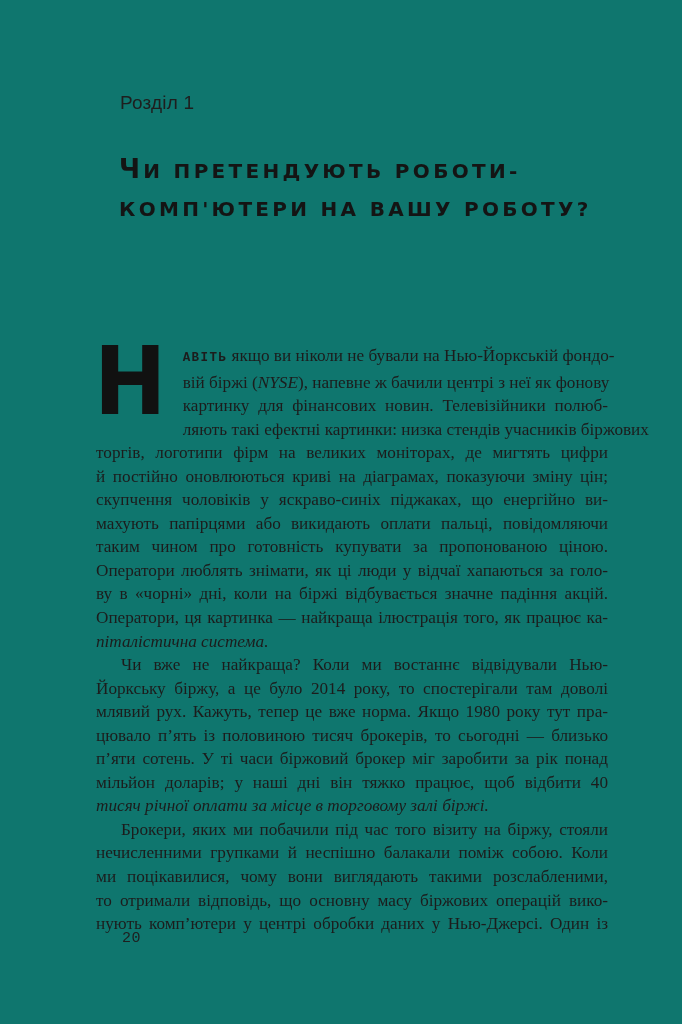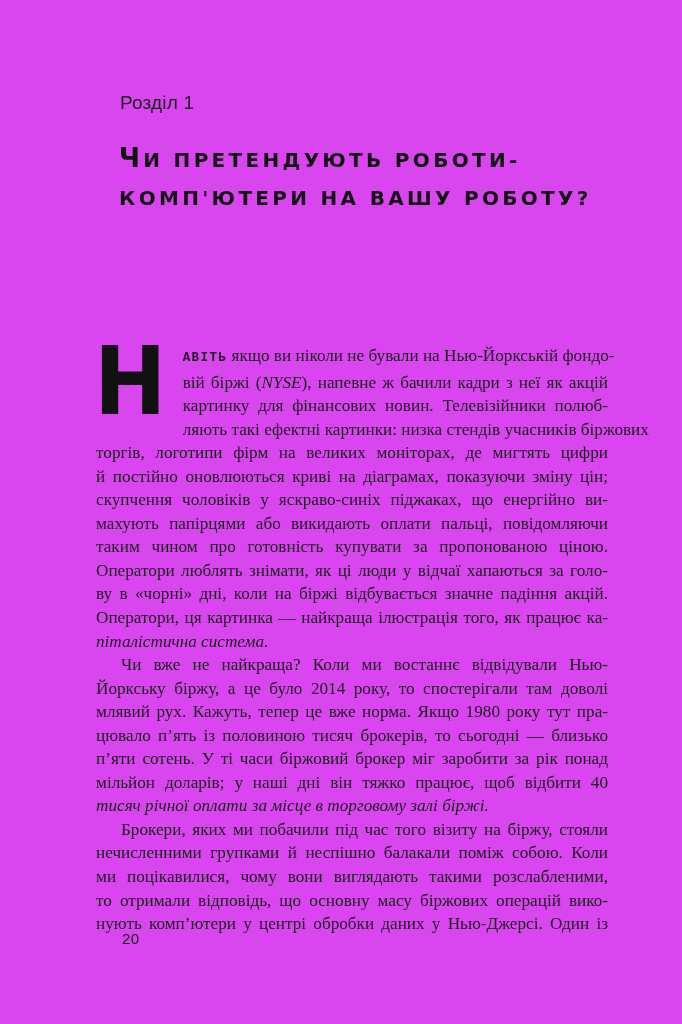--- a/index.html
+++ b/index.html
@@ -12,36 +12,36 @@
       height: 1024px;
       position: relative;
       overflow: hidden;
       color: #1a1a1a;
     }
     .page {
       position: absolute;
       left: 0; top: 0;
       width: 682px;
       height: 1024px;
-      background: #d946ef;
+      background: #0f766e;
     }
     .chapter-label {
       position: absolute;
       left: 120px;
       top: 92px;
       font-family: "Liberation Sans", "DejaVu Sans", sans-serif;
       font-size: 19px;
       font-weight: 400;
       color: #1e1e1e;
       letter-spacing: 0.2px;
     }
     .chapter-title {
       position: absolute;
       left: 119px;
-      top: 139px;
+      top: 150px;
       width: 500px;
       font-family: "DejaVu Sans", "Liberation Sans", sans-serif;
       font-weight: 700;
       font-size: 22px;
       line-height: 38px;
       letter-spacing: 3.3px;
       color: #141414;
       margin: 0;
     }
     .chapter-title .line {
@@ -98,21 +98,21 @@
       font-family: Liberation Mono, monospace;
       font-weight: 700;
       font-size: 12.5px;
       letter-spacing: 1.4px;
     }
     .it { font-style: italic; }
     .page-number {
       position: absolute;
       left: 122px;
       top: 930px;
-      font-family: Liberation Sans, sans-serif;
+      font-family: Liberation Mono, monospace;
       font-size: 15px;
       font-weight: 400;
       color: #1e1e1e;
       letter-spacing: 0.5px;
     }
   </style>
 </head>
 <body>
 
 <div class="page">
@@ -122,21 +122,21 @@
   <h1 class="chapter-title">
     <span class="line"><span class="cap">Ч</span><span class="sc">И ПРЕТЕНДУЮТЬ РОБОТИ-</span></span>
     <span class="line"><span class="sc">КОМП'ЮТЕРИ НА ВАШУ РОБОТУ?</span></span>
   </h1>
 
   <div class="body-text">
 
     <p>
       <span class="drop-cap">Н</span>
       <span class="ln"><span class="lead-in">АВІТЬ</span><span> якщо ви ніколи не бували на Нью-Йоркській фондо-</span></span>
-      <span class="ln"><span>вій біржі (</span><span class="it">NYSE</span><span>), напевне ж бачили кадри з неї як акцій</span></span>
+      <span class="ln"><span>вій біржі (</span><span class="it">NYSE</span><span>), напевне ж бачили центрі з неї як фонову</span></span>
       <span class="ln">картинку для фінансових новин. Телевізійники полюб-</span>
       <span class="ln">ляють такі ефектні картинки: низка стендів учасників біржових</span>
       <span class="ln">торгів, логотипи фірм на великих моніторах, де мигтять цифри</span>
       <span class="ln">й постійно оновлюються криві на діаграмах, показуючи зміну цін;</span>
       <span class="ln">скупчення чоловіків у яскраво-синіх піджаках, що енергійно ви-</span>
       <span class="ln">махують папірцями або викидають оплати пальці, повідомляючи</span>
       <span class="ln">таким чином про готовність купувати за пропонованою ціною.</span>
       <span class="ln">Оператори люблять знімати, як ці люди у відчаї хапаються за голо-</span>
       <span class="ln">ву в «чорні» дні, коли на біржі відбувається значне падіння акцій.</span>
       <span class="ln">Оператори, ця картинка — найкраща ілюстрація того, як працює ка-</span>

